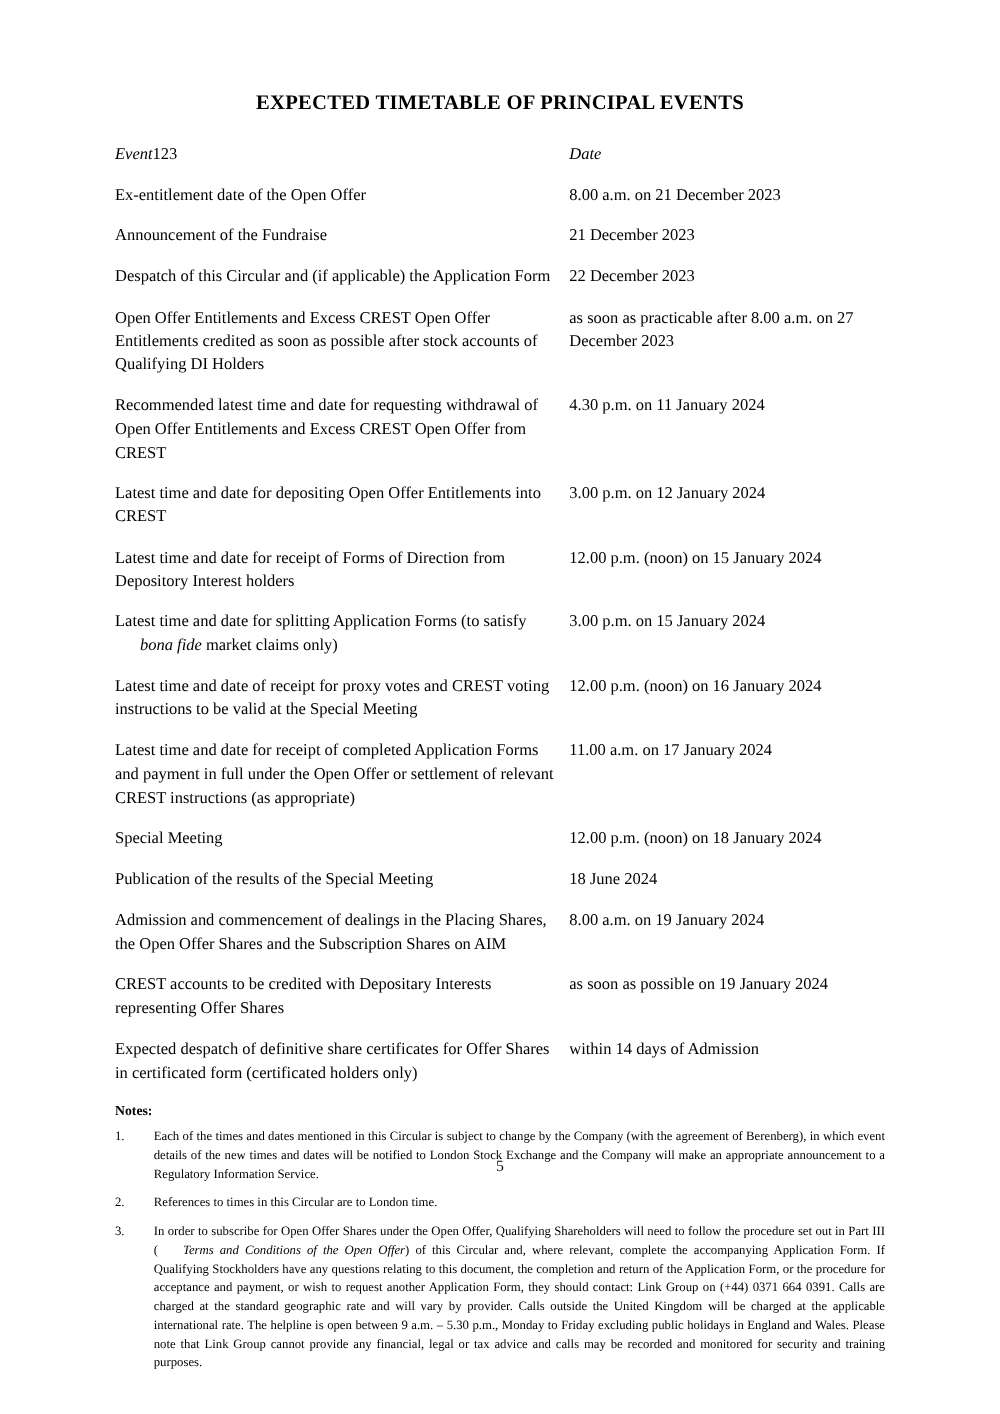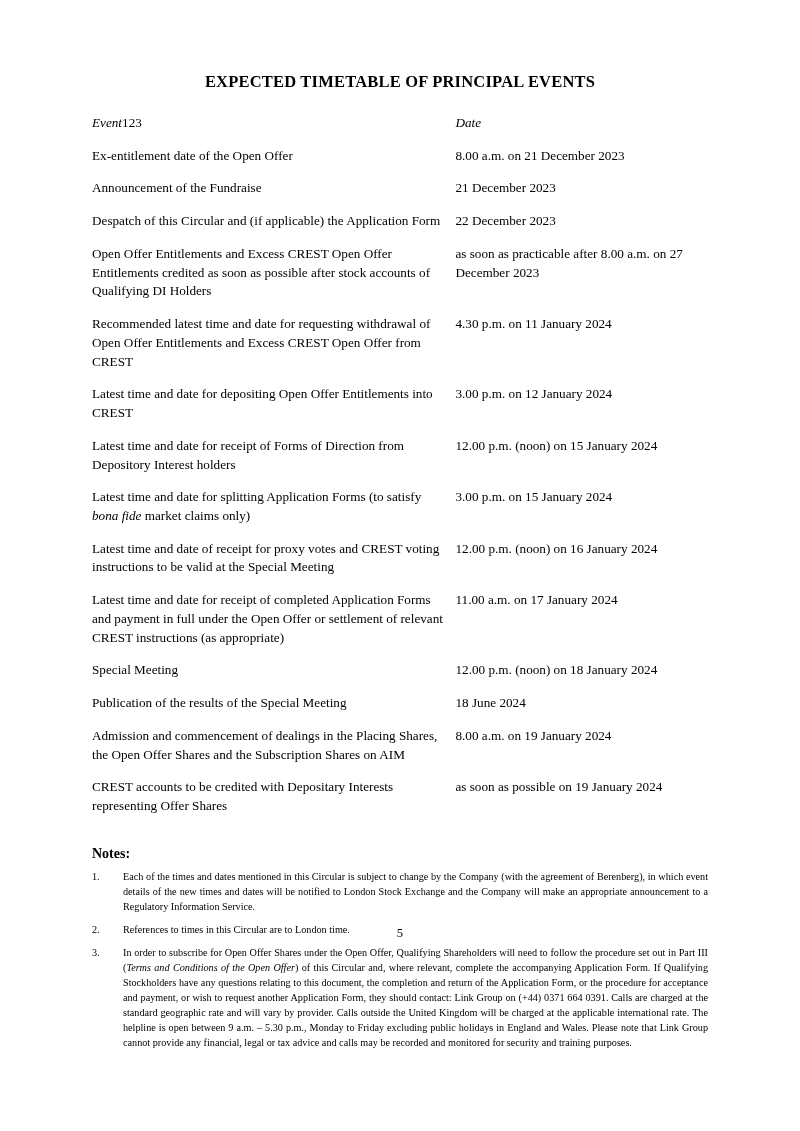--- a/index.html
+++ b/index.html
@@ -59,23 +59,24 @@
   .row-spacer td {
     height: 14px;
     font-size: 0;
     line-height: 0;
   }
   .date-cell-bottom {
     vertical-align: bottom;
   }
   .ital {
     font-style: italic;
+    margin-left: 20px;
   }
   .notes-label {
-    font-size: 14px;
+    font-size: 11px;
     font-weight: bold;
     margin-top: 16px;
     margin-bottom: 8px;
   }
   ol.notes {
     margin: 0;
     padding: 0;
     list-style: none;
     font-size: 10.2px;
     line-height: 1.47;
@@ -243,20 +244,24 @@
 
       <tr>
         <td class="col-event">CREST accounts to be credited with Depositary Interests representing Offer Shares</td>
         <td class="col-date">as soon as possible on 19 January 2024</td>
       </tr>
       <tr class="row-spacer">
           <td></td>
           <td></td>
         </tr>
 
+      <tr>
+        <td class="col-event">Expected despatch of definitive share certificates for Offer Shares in certificated form (certificated holders only)</td>
+        <td class="col-date date-cell-bottom">within 14 days of Admission</td>
+      </tr>
 
     </tbody>
   </table>
 
   <div class="notes-label">Notes:</div>
 
   <ol class="notes">
     <li>
       <span class="num">1.</span>
       <span>Each of the times and dates mentioned in this Circular is subject to change by the Company (with the agreement of Berenberg), in which event details of the new times and dates will be notified to London Stock Exchange and the Company will make an appropriate announcement to a Regulatory Information Service.</span>

